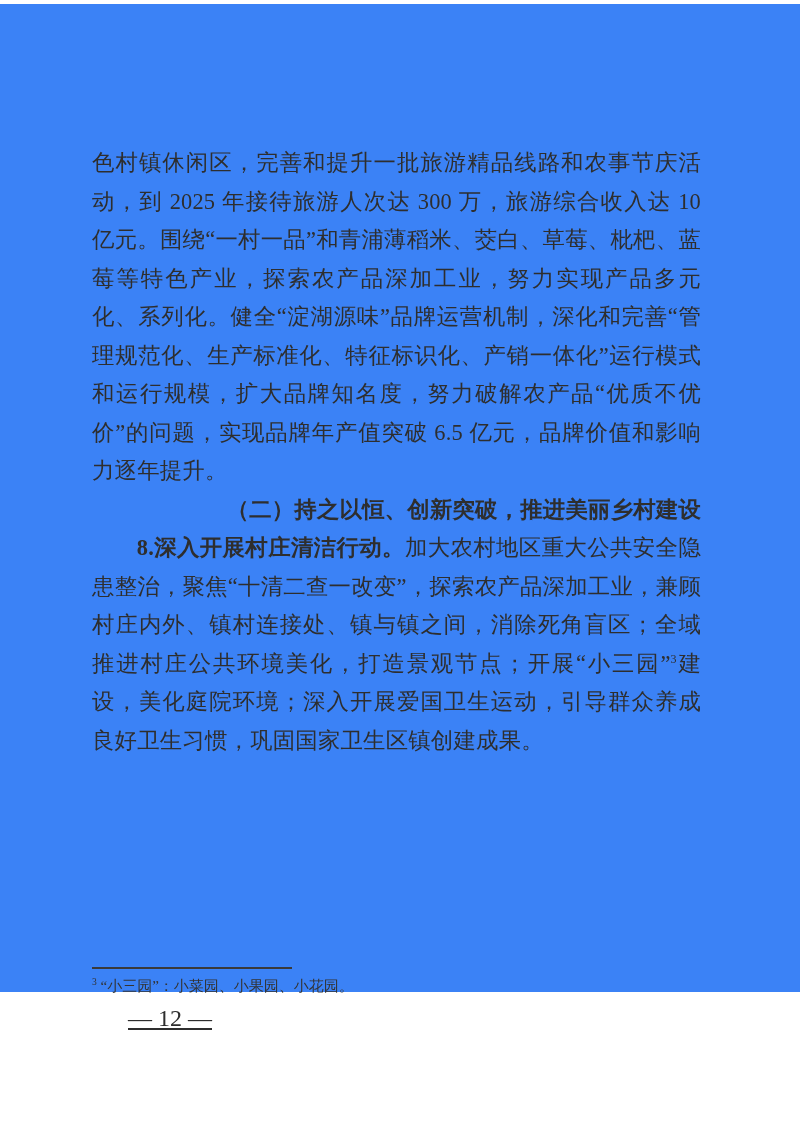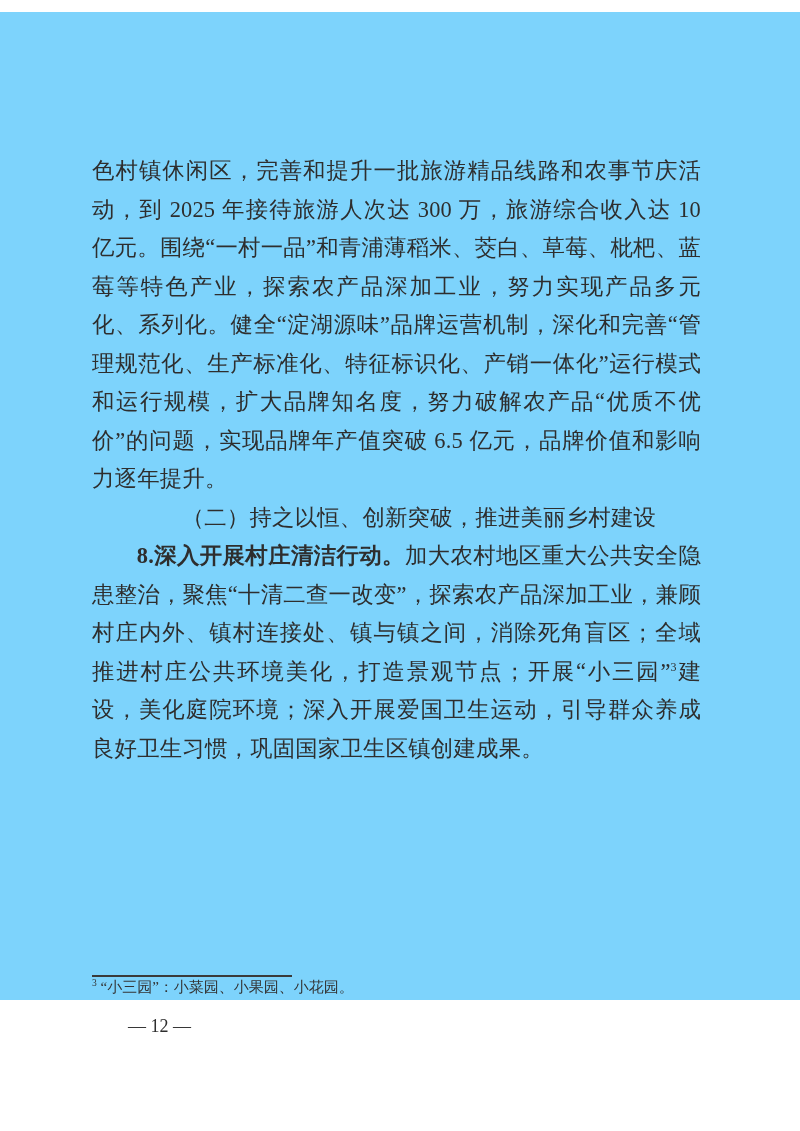--- a/index.html
+++ b/index.html
@@ -7,77 +7,78 @@
   body {
     width: 800px;
     height: 1131px;
     position: relative;
     font-family: "Liberation Serif", "DejaVu Serif", serif;
     color: #2e2e2e;
     overflow: hidden;
   }
   .page {
     position: absolute;
-    left: 0; top: 12px;
+    left: 0; top: 4px;
     width: 800px;
     height: 988px;
-    background: #7dd3fc;
+    background: #3b82f6;
   }
   .content {
     position: absolute;
     left: 92px;
     top: 140px;
     width: 609px;
     font-size: 22.4px;
     line-height: 38.5px;
     text-align: justify;
     text-justify: inter-ideograph;
     letter-spacing: 0.2px;
   }
   .para { text-align: justify; }
   .para.indent { text-indent: 2em; }
   .heading {
     font-size: 22.4px;
-    font-weight: 400;
+    font-weight: 700;
     text-indent: 2em;
     line-height: 38.5px;
-    text-align: center;
+    text-align: right;
   }
   .bold-lead { font-weight: 700; }
   sup.fn-ref {
     font-size: 12px;
     line-height: 0;
     vertical-align: super;
   }
   .footnote-area {
     position: absolute;
     left: 92px;
     top: 963px;
     width: 609px;
   }
   .footnote-rule {
     width: 200px;
     border-top: 2px solid #3a3a3a;
     height: 0;
   }
   .footnote {
-    margin-top: 0;
+    margin-top: 7px;
     font-size: 15px;
     line-height: 21px;
     color: #333333;
   }
   .footnote sup.fn-ref { font-size: 9.5px; }
   .page-number {
     position: absolute;
     left: 128px;
     top: 1000px;
-    font-size: 18px;
+    font-size: 24px;
     line-height: 28px;
     color: #2e2e2e;
     white-space: pre;
+    text-decoration: underline;
   }
 </style>
 </head>
 <body>
 
 <div class="page">
 
   <div class="content">
 
     <p class="para">色村镇休闲区，完善和提升一批旅游精品线路和农事节庆活动，到 2025 年接待旅游人次达 300 万，旅游综合收入达 10 亿元。围绕“一村一品”和青浦薄稻米、茭白、草莓、枇杷、蓝莓等特色产业，探索农产品深加工业，努力实现产品多元化、系列化。健全“淀湖源味”品牌运营机制，深化和完善“管理规范化、生产标准化、特征标识化、产销一体化”运行模式和运行规模，扩大品牌知名度，努力破解农产品“优质不优价”的问题，实现品牌年产值突破 6.5 亿元，品牌价值和影响力逐年提升。</p>

